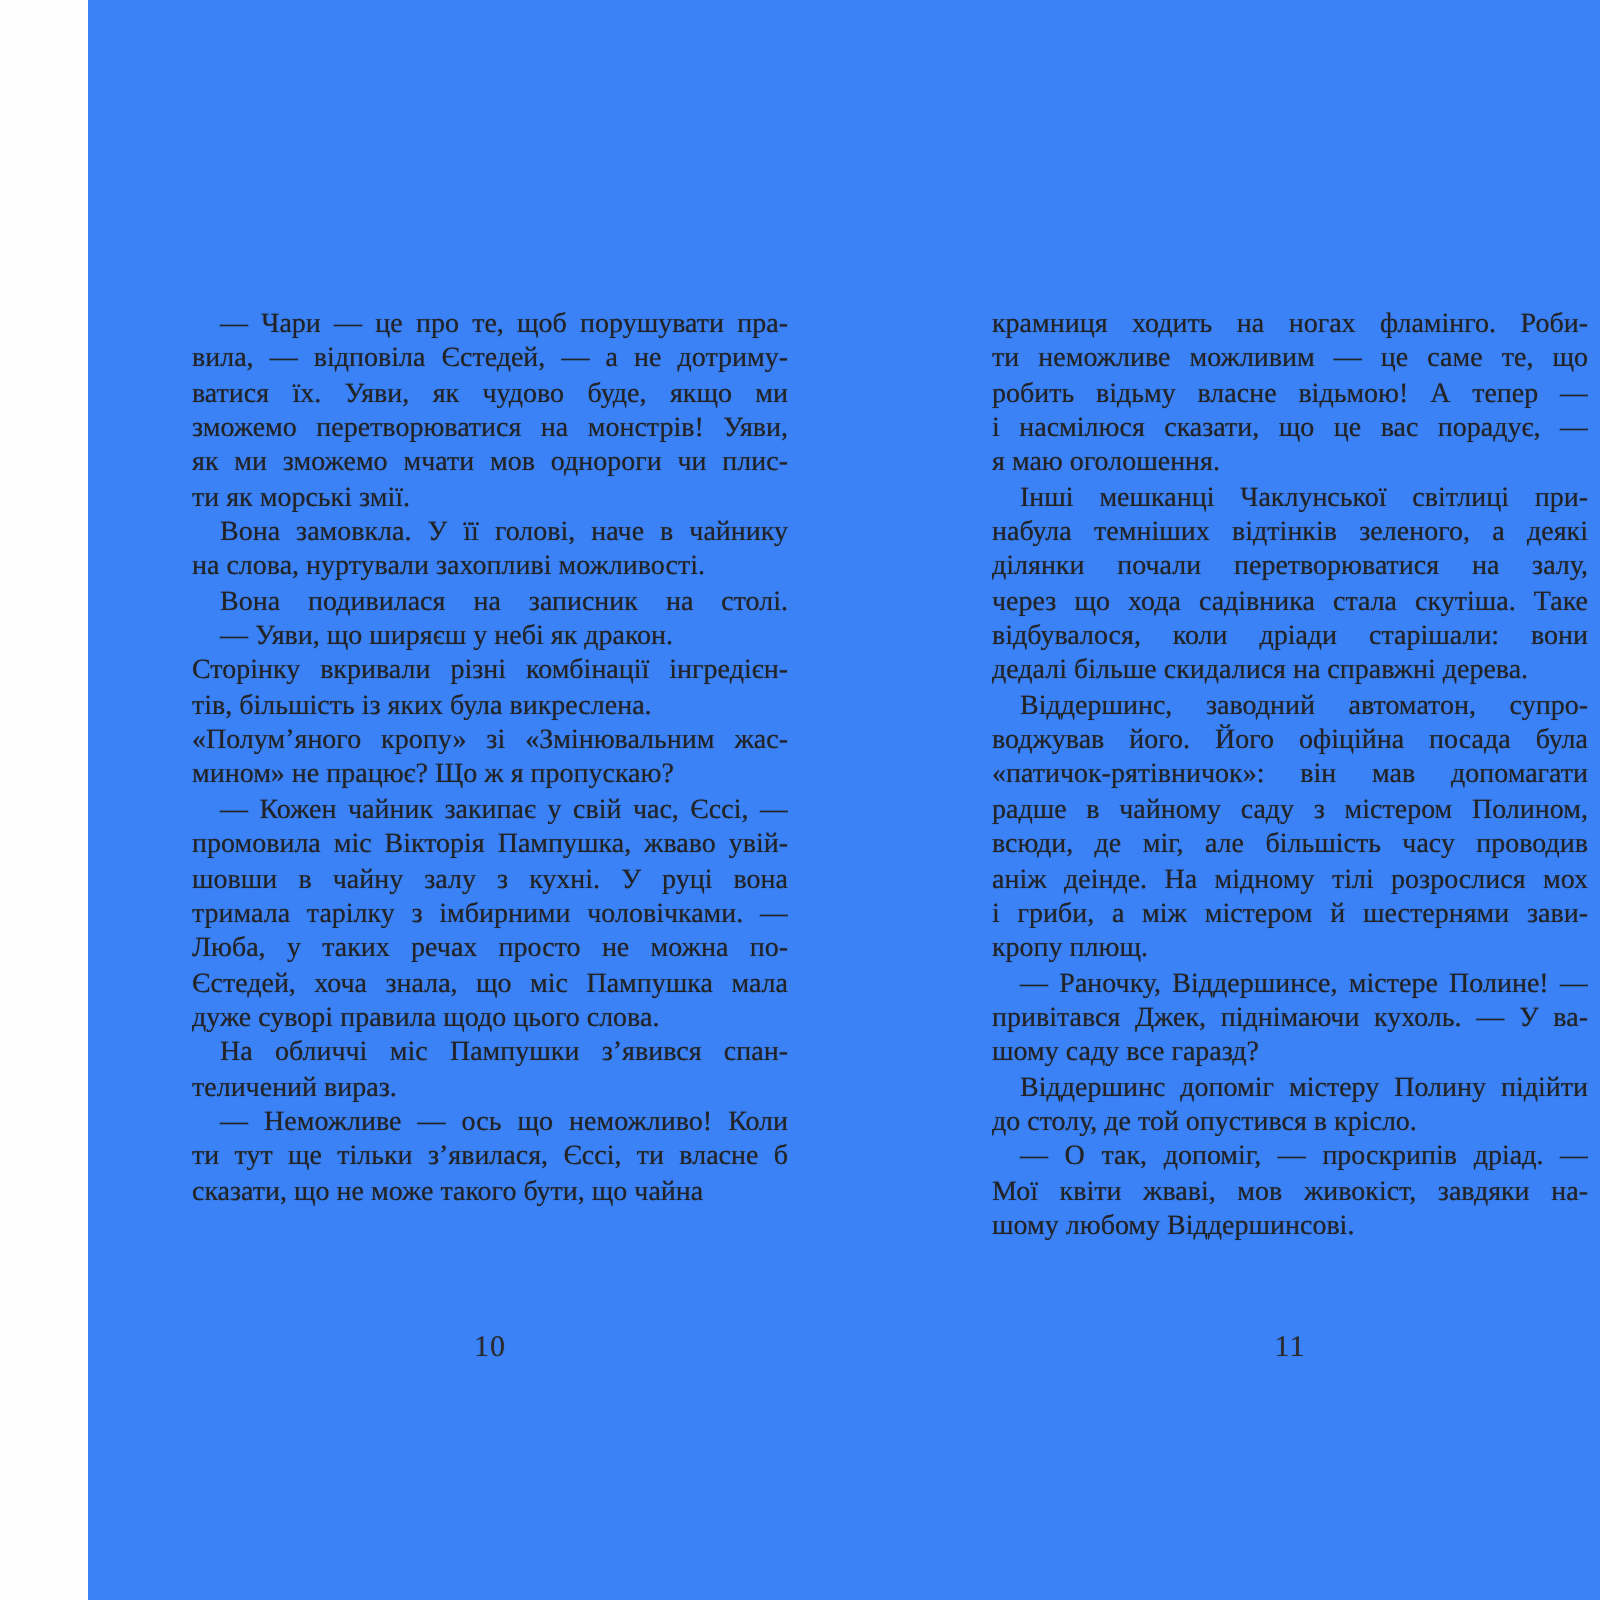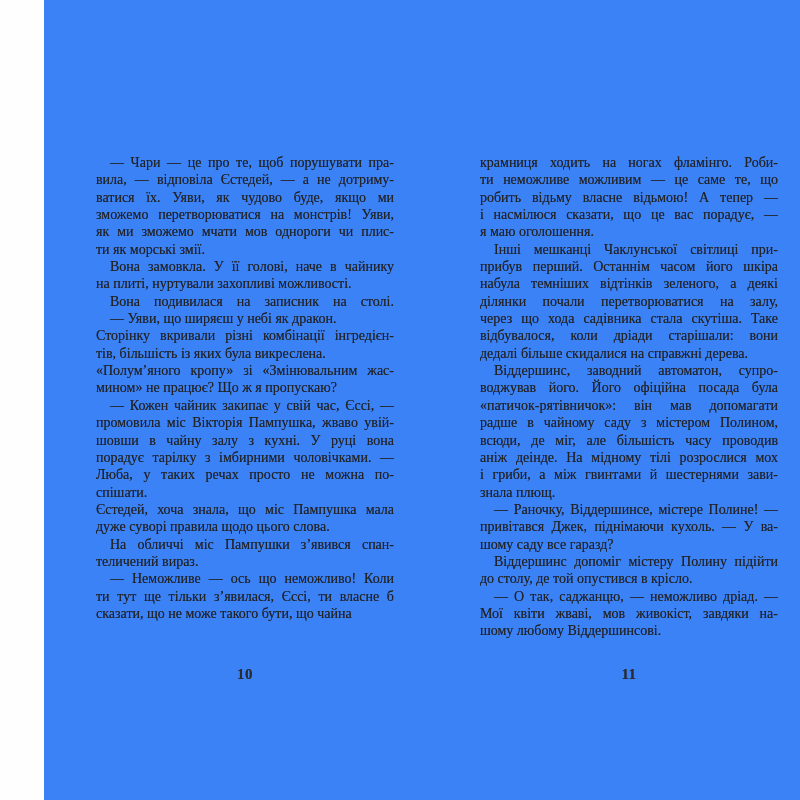--- a/index.html
+++ b/index.html
@@ -21,21 +21,21 @@
     margin-left: 44px;
   }
   .page {
     position: absolute;
     top: 154px;
     width: 298px;
     height: 560px;
     color: #222326;
   }
   .page-left  { left: 52px; }
-  .page-right { left: 436px; }
+  .page-right { left: 452px; }
   .text-block {
     font-size: 14px;
     line-height: 17.35px;
     text-shadow: 0 0 .5px rgba(34,35,38,.65);
   }
   .line {
     height: 17.35px;
     overflow: hidden;
     text-align: justify;
     text-align-last: justify;
@@ -51,88 +51,85 @@
   .folio {
     position: absolute;
     top: 512px;
     left: 0;
     width: 100%;
     text-align: center;
     font-size: 15px;
     letter-spacing: .5px;
     color: #2a2b2e;
     text-shadow: 0 0 .4px rgba(34,35,38,.6);
-    font-weight: bold;
   }
 </style>
 </head>
 <body>
 
 <div class="spread">
 
   <section class="page page-left">
     <div class="text-block">
         <div class="line indent">— Чари — це про те, щоб порушувати пра-</div>
         <div class="line">вила, — відповіла Єстедей, — а не дотриму-</div>
         <div class="line">ватися їх. Уяви, як чудово буде, якщо ми</div>
         <div class="line">зможемо перетворюватися на монстрів! Уяви,</div>
         <div class="line">як ми зможемо мчати мов однороги чи плис-</div>
         <div class="line last">ти як морські змії.</div>
         <div class="line indent">Вона замовкла. У її голові, наче в чайнику</div>
-        <div class="line last">на плиті, нуртували захопливі можливості.</div>
+        <div class="line last">на слова, нуртували захопливі можливості.</div>
         <div class="line indent">Вона подивилася на записник на столі.</div>
         <div class="line last indent">— Уяви, що ширяєш у небі як дракон.</div>
         <div class="line">Сторінку вкривали різні комбінації інгредієн-</div>
         <div class="line last">тів, більшість із яких була викреслена.</div>
         <div class="line">«Полум’яного кропу» зі «Змінювальним жас-</div>
         <div class="line last">мином» не працює? Що ж я пропускаю?</div>
         <div class="line indent">— Кожен чайник закипає у свій час, Єссі, —</div>
         <div class="line">промовила міс Вікторія Пампушка, жваво увій-</div>
         <div class="line">шовши в чайну залу з кухні. У руці вона</div>
-        <div class="line">порадує тарілку з імбирними чоловічками. —</div>
+        <div class="line">тримала тарілку з імбирними чоловічками. —</div>
         <div class="line">Люба, у таких речах просто не можна по-</div>
-        <div class="line last">спішати.</div>
         <div class="line">Єстедей, хоча знала, що міс Пампушка мала</div>
         <div class="line last">дуже суворі правила щодо цього слова.</div>
         <div class="line indent">На обличчі міс Пампушки з’явився спан-</div>
         <div class="line last">теличений вираз.</div>
         <div class="line indent">— Неможливе — ось що неможливо! Коли</div>
         <div class="line">ти тут ще тільки з’явилася, Єссі, ти власне б</div>
         <div class="line last">сказати, що не може такого бути, що чайна</div>
       </div>
     <div class="folio">10</div>
   </section>
 
   <section class="page page-right">
     <div class="text-block">
         <div class="line">крамниця ходить на ногах фламінго. Роби-</div>
         <div class="line">ти неможливе можливим — це саме те, що</div>
         <div class="line">робить відьму власне відьмою! А тепер —</div>
         <div class="line">і насмілюся сказати, що це вас порадує, —</div>
         <div class="line last">я маю оголошення.</div>
         <div class="line indent">Інші мешканці Чаклунської світлиці при-</div>
-        <div class="line">прибув перший. Останнім часом його шкіра</div>
         <div class="line">набула темніших відтінків зеленого, а деякі</div>
         <div class="line">ділянки почали перетворюватися на залу,</div>
         <div class="line">через що хода садівника стала скутіша. Таке</div>
         <div class="line">відбувалося, коли дріади старішали: вони</div>
         <div class="line last">дедалі більше скидалися на справжні дерева.</div>
         <div class="line indent">Віддершинс, заводний автоматон, супро-</div>
         <div class="line">воджував його. Його офіційна посада була</div>
         <div class="line">«патичок-рятівничок»: він мав допомагати</div>
         <div class="line">радше в чайному саду з містером Полином,</div>
         <div class="line">всюди, де міг, але більшість часу проводив</div>
         <div class="line">аніж деінде. На мідному тілі розрослися мох</div>
-        <div class="line">і гриби, а між гвинтами й шестернями зави-</div>
-        <div class="line last">знала плющ.</div>
+        <div class="line">і гриби, а між містером й шестернями зави-</div>
+        <div class="line last">кропу плющ.</div>
         <div class="line indent">— Раночку, Віддершинсе, містере Полине! —</div>
         <div class="line">привітався Джек, піднімаючи кухоль. — У ва-</div>
         <div class="line last">шому саду все гаразд?</div>
         <div class="line indent">Віддершинс допоміг містеру Полину підійти</div>
         <div class="line last">до столу, де той опустився в крісло.</div>
-        <div class="line indent">— О так, саджанцю, — неможливо дріад. —</div>
+        <div class="line indent">— О так, допоміг, — проскрипів дріад. —</div>
         <div class="line">Мої квіти жваві, мов живокіст, завдяки на-</div>
         <div class="line last">шому любому Віддершинсові.</div>
       </div>
     <div class="folio">11</div>
   </section>
 
 </div>
 
 </body></html>

